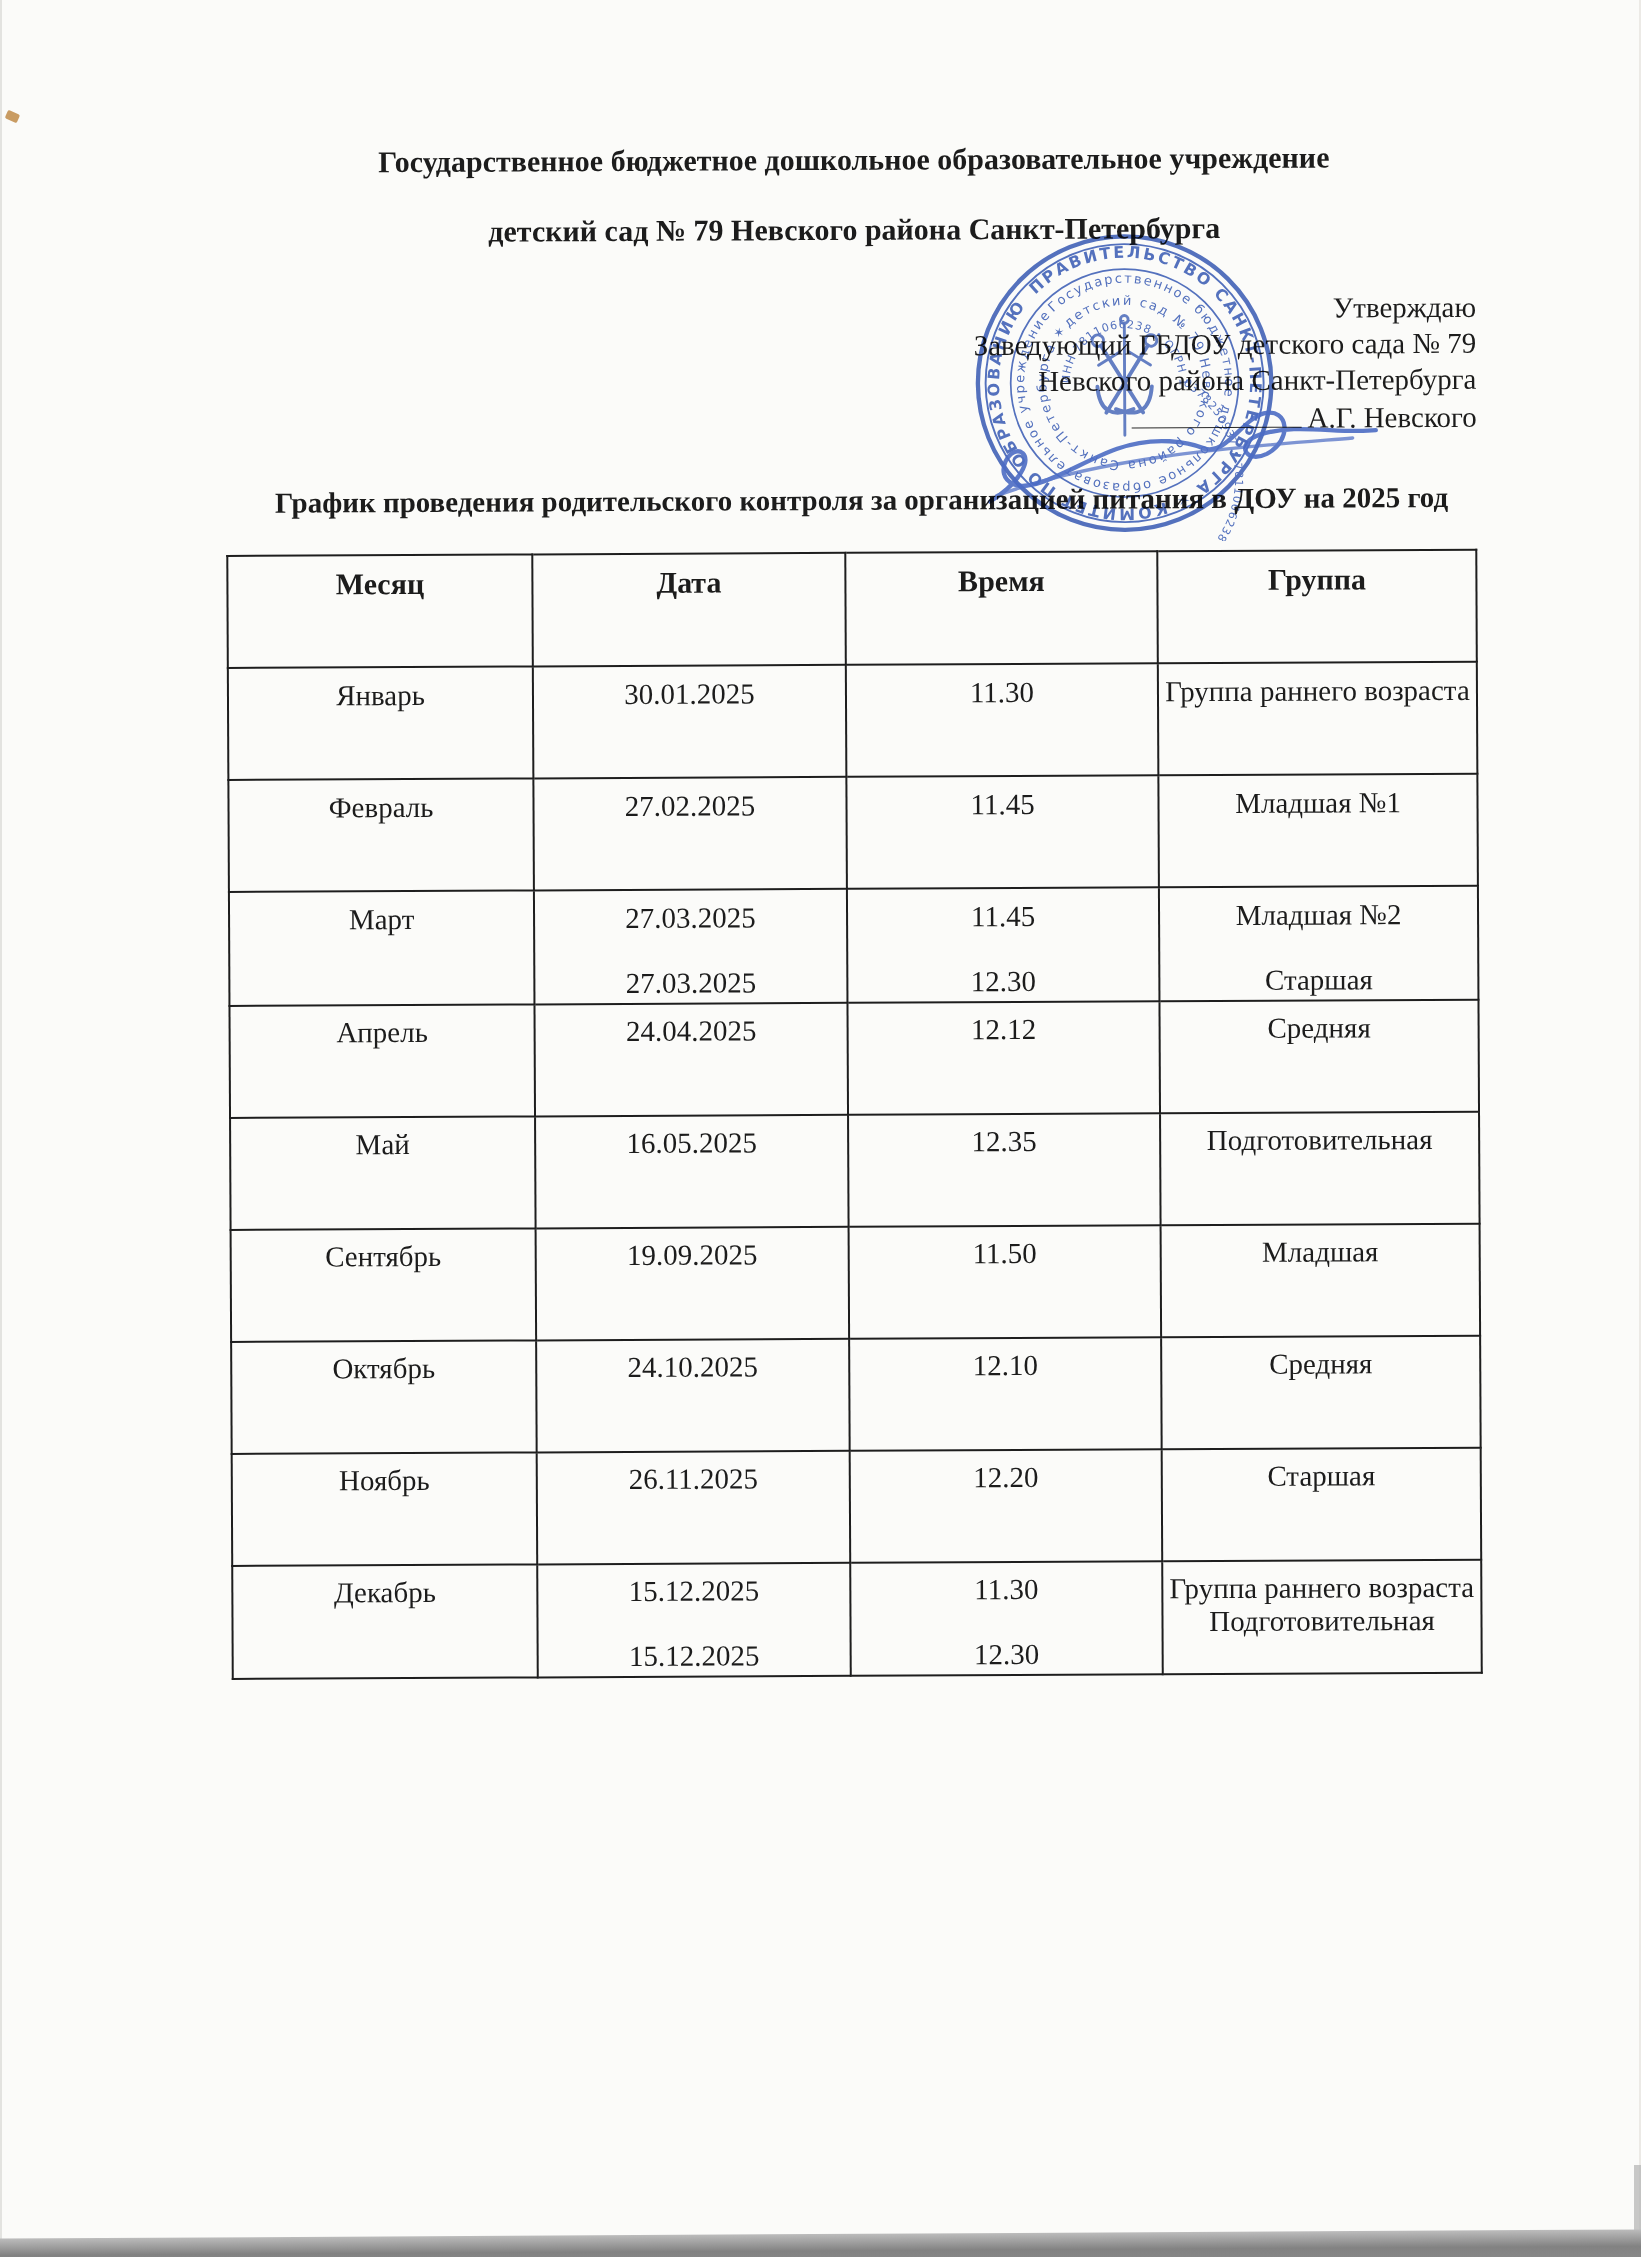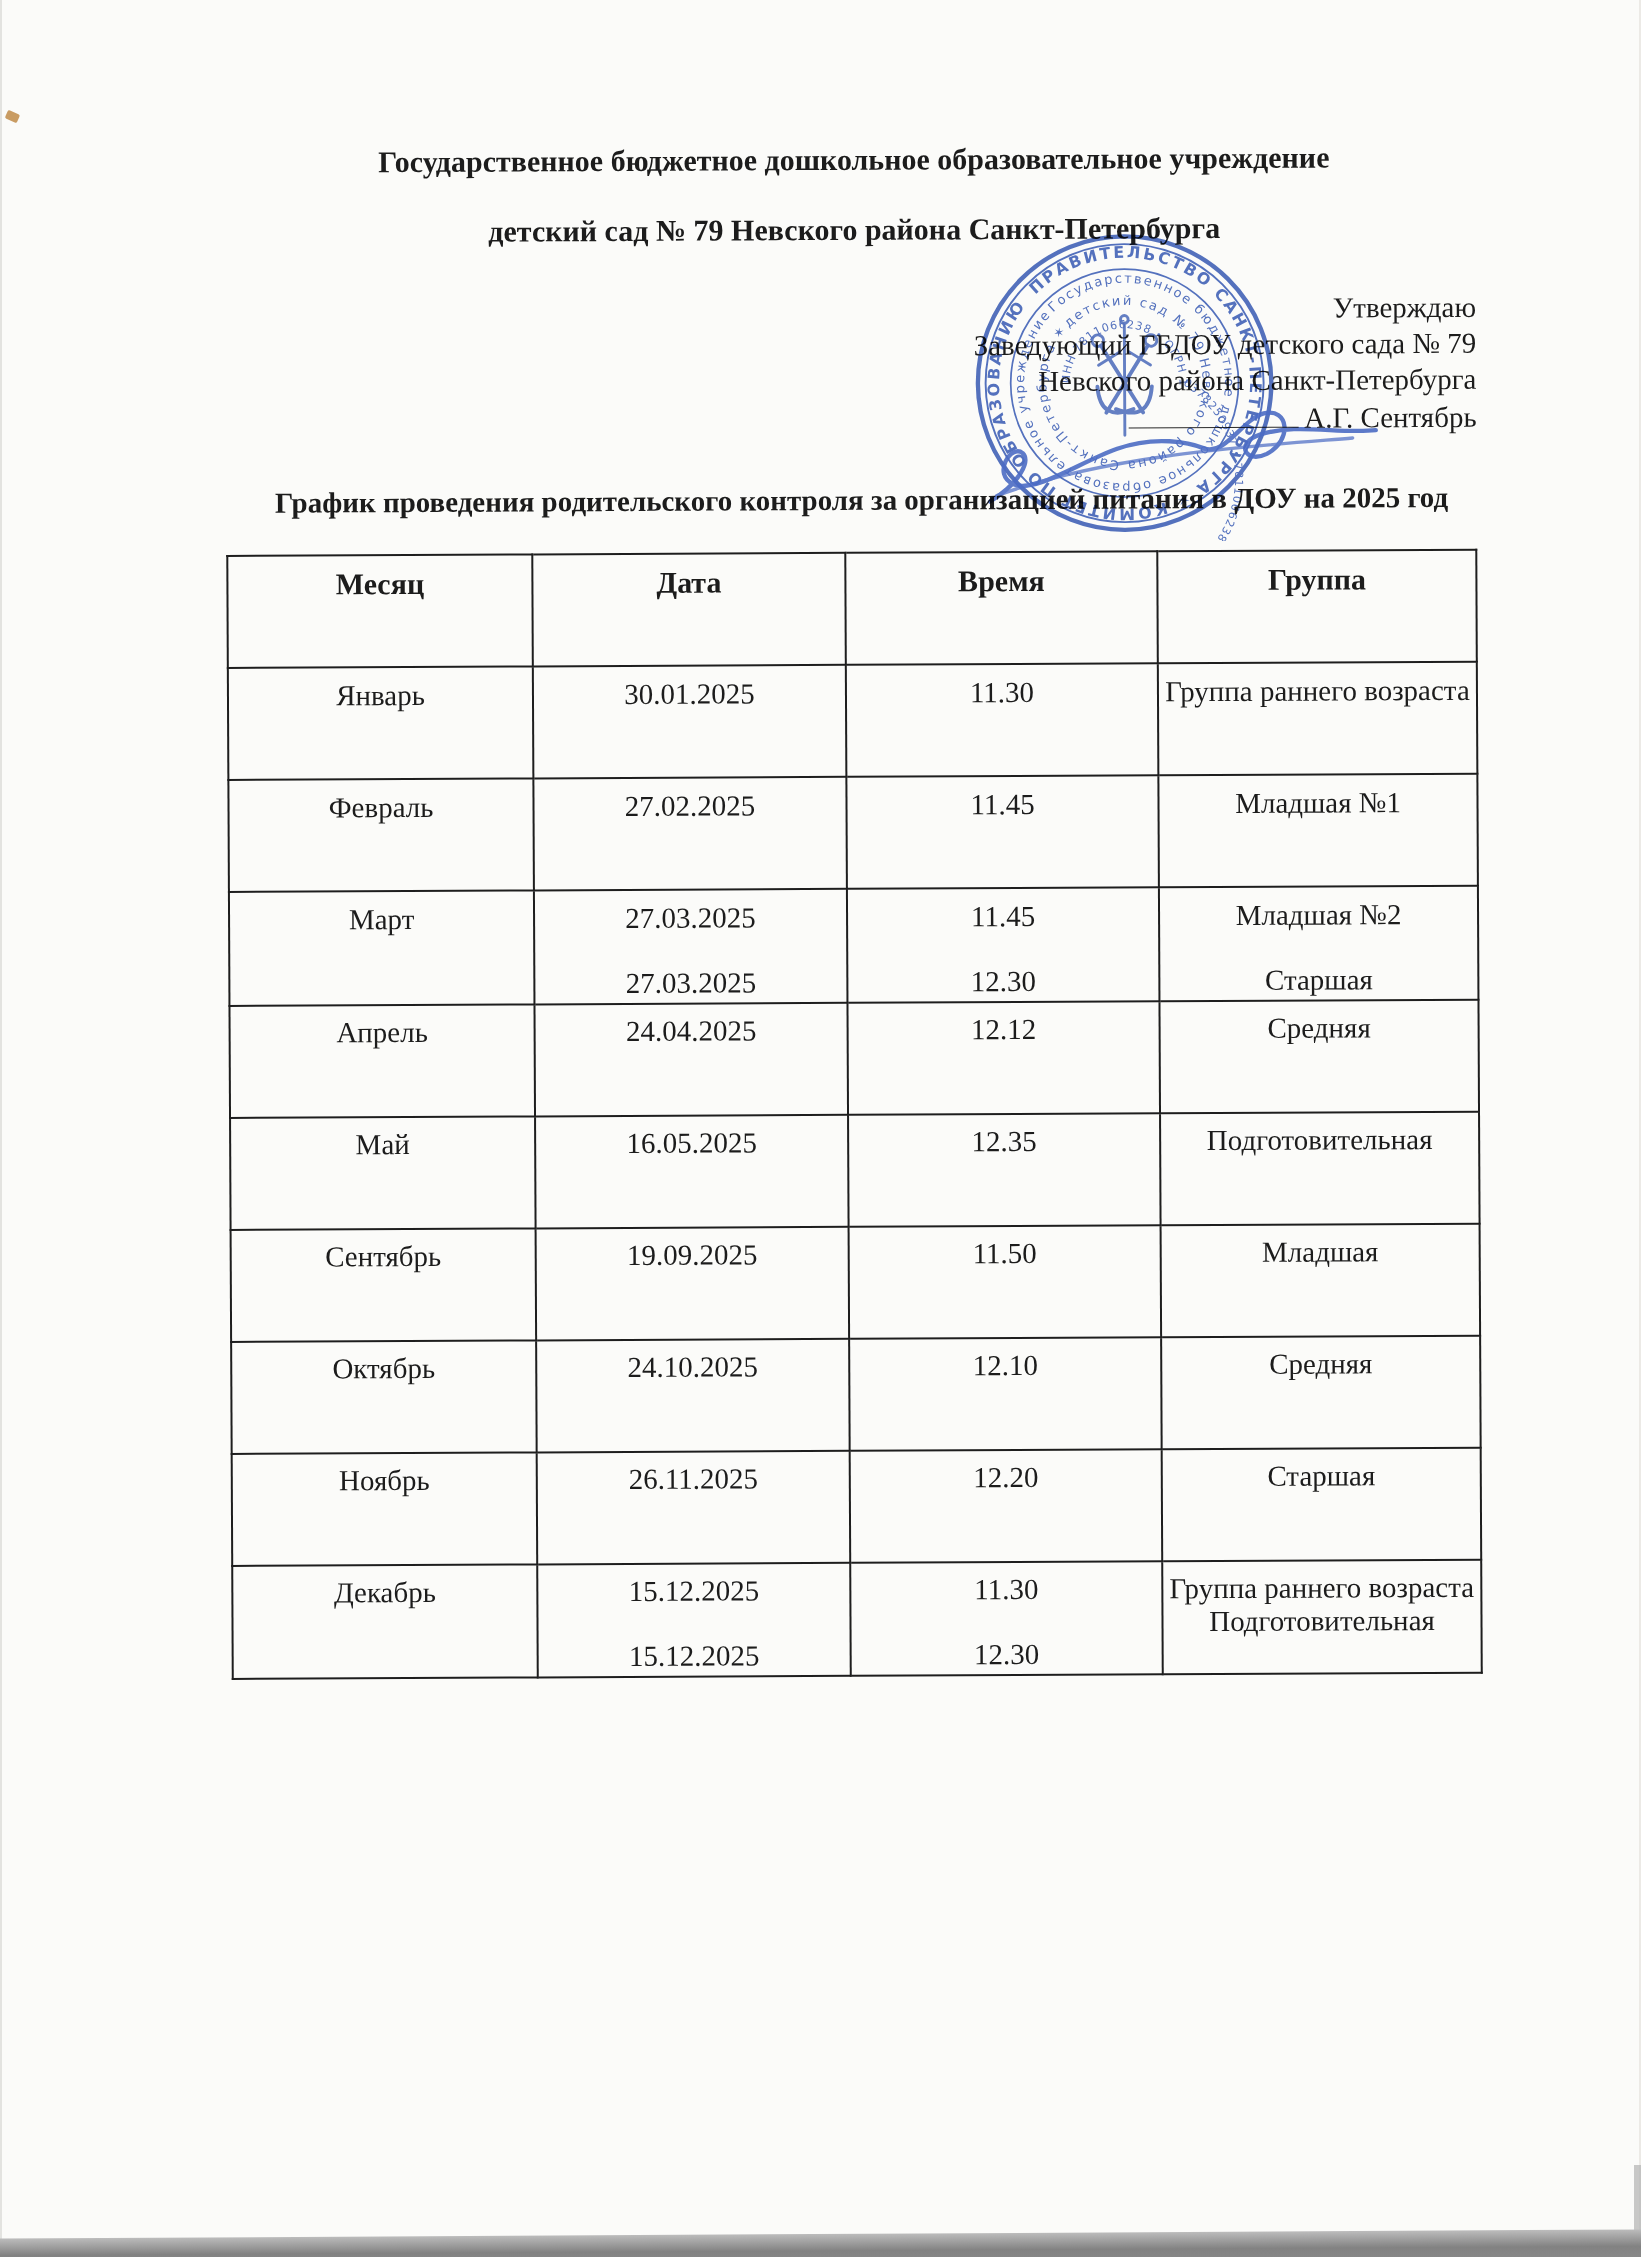--- a/index.html
+++ b/index.html
@@ -56,21 +56,21 @@
       <div class="l1">Государственное бюджетное дошкольное образовательное учреждение</div>
       <div class="l2">детский сад № 79 Невского района Санкт-Петербурга</div>
     </div>
 
     <div class="approval">
       <div>Утверждаю</div>
       <div>Заведующий ГБДОУ детского сада № 79</div>
       <div>Невского района Санкт-Петербурга</div>
       <div class="sig-row">
         <span class="sig-line"></span>
-        <span>А.Г. Сентябрь</span>
+        <span>А.Г. Невского</span>
       </div>
     </div>
 
     <div class="doc-title">График проведения родительского контроля за организацией питания в ДОУ на 2025 год</div>
 
     <table class="sched">
       <colgroup>
           <col class="c1">
           <col class="c2">
           <col class="c3">

